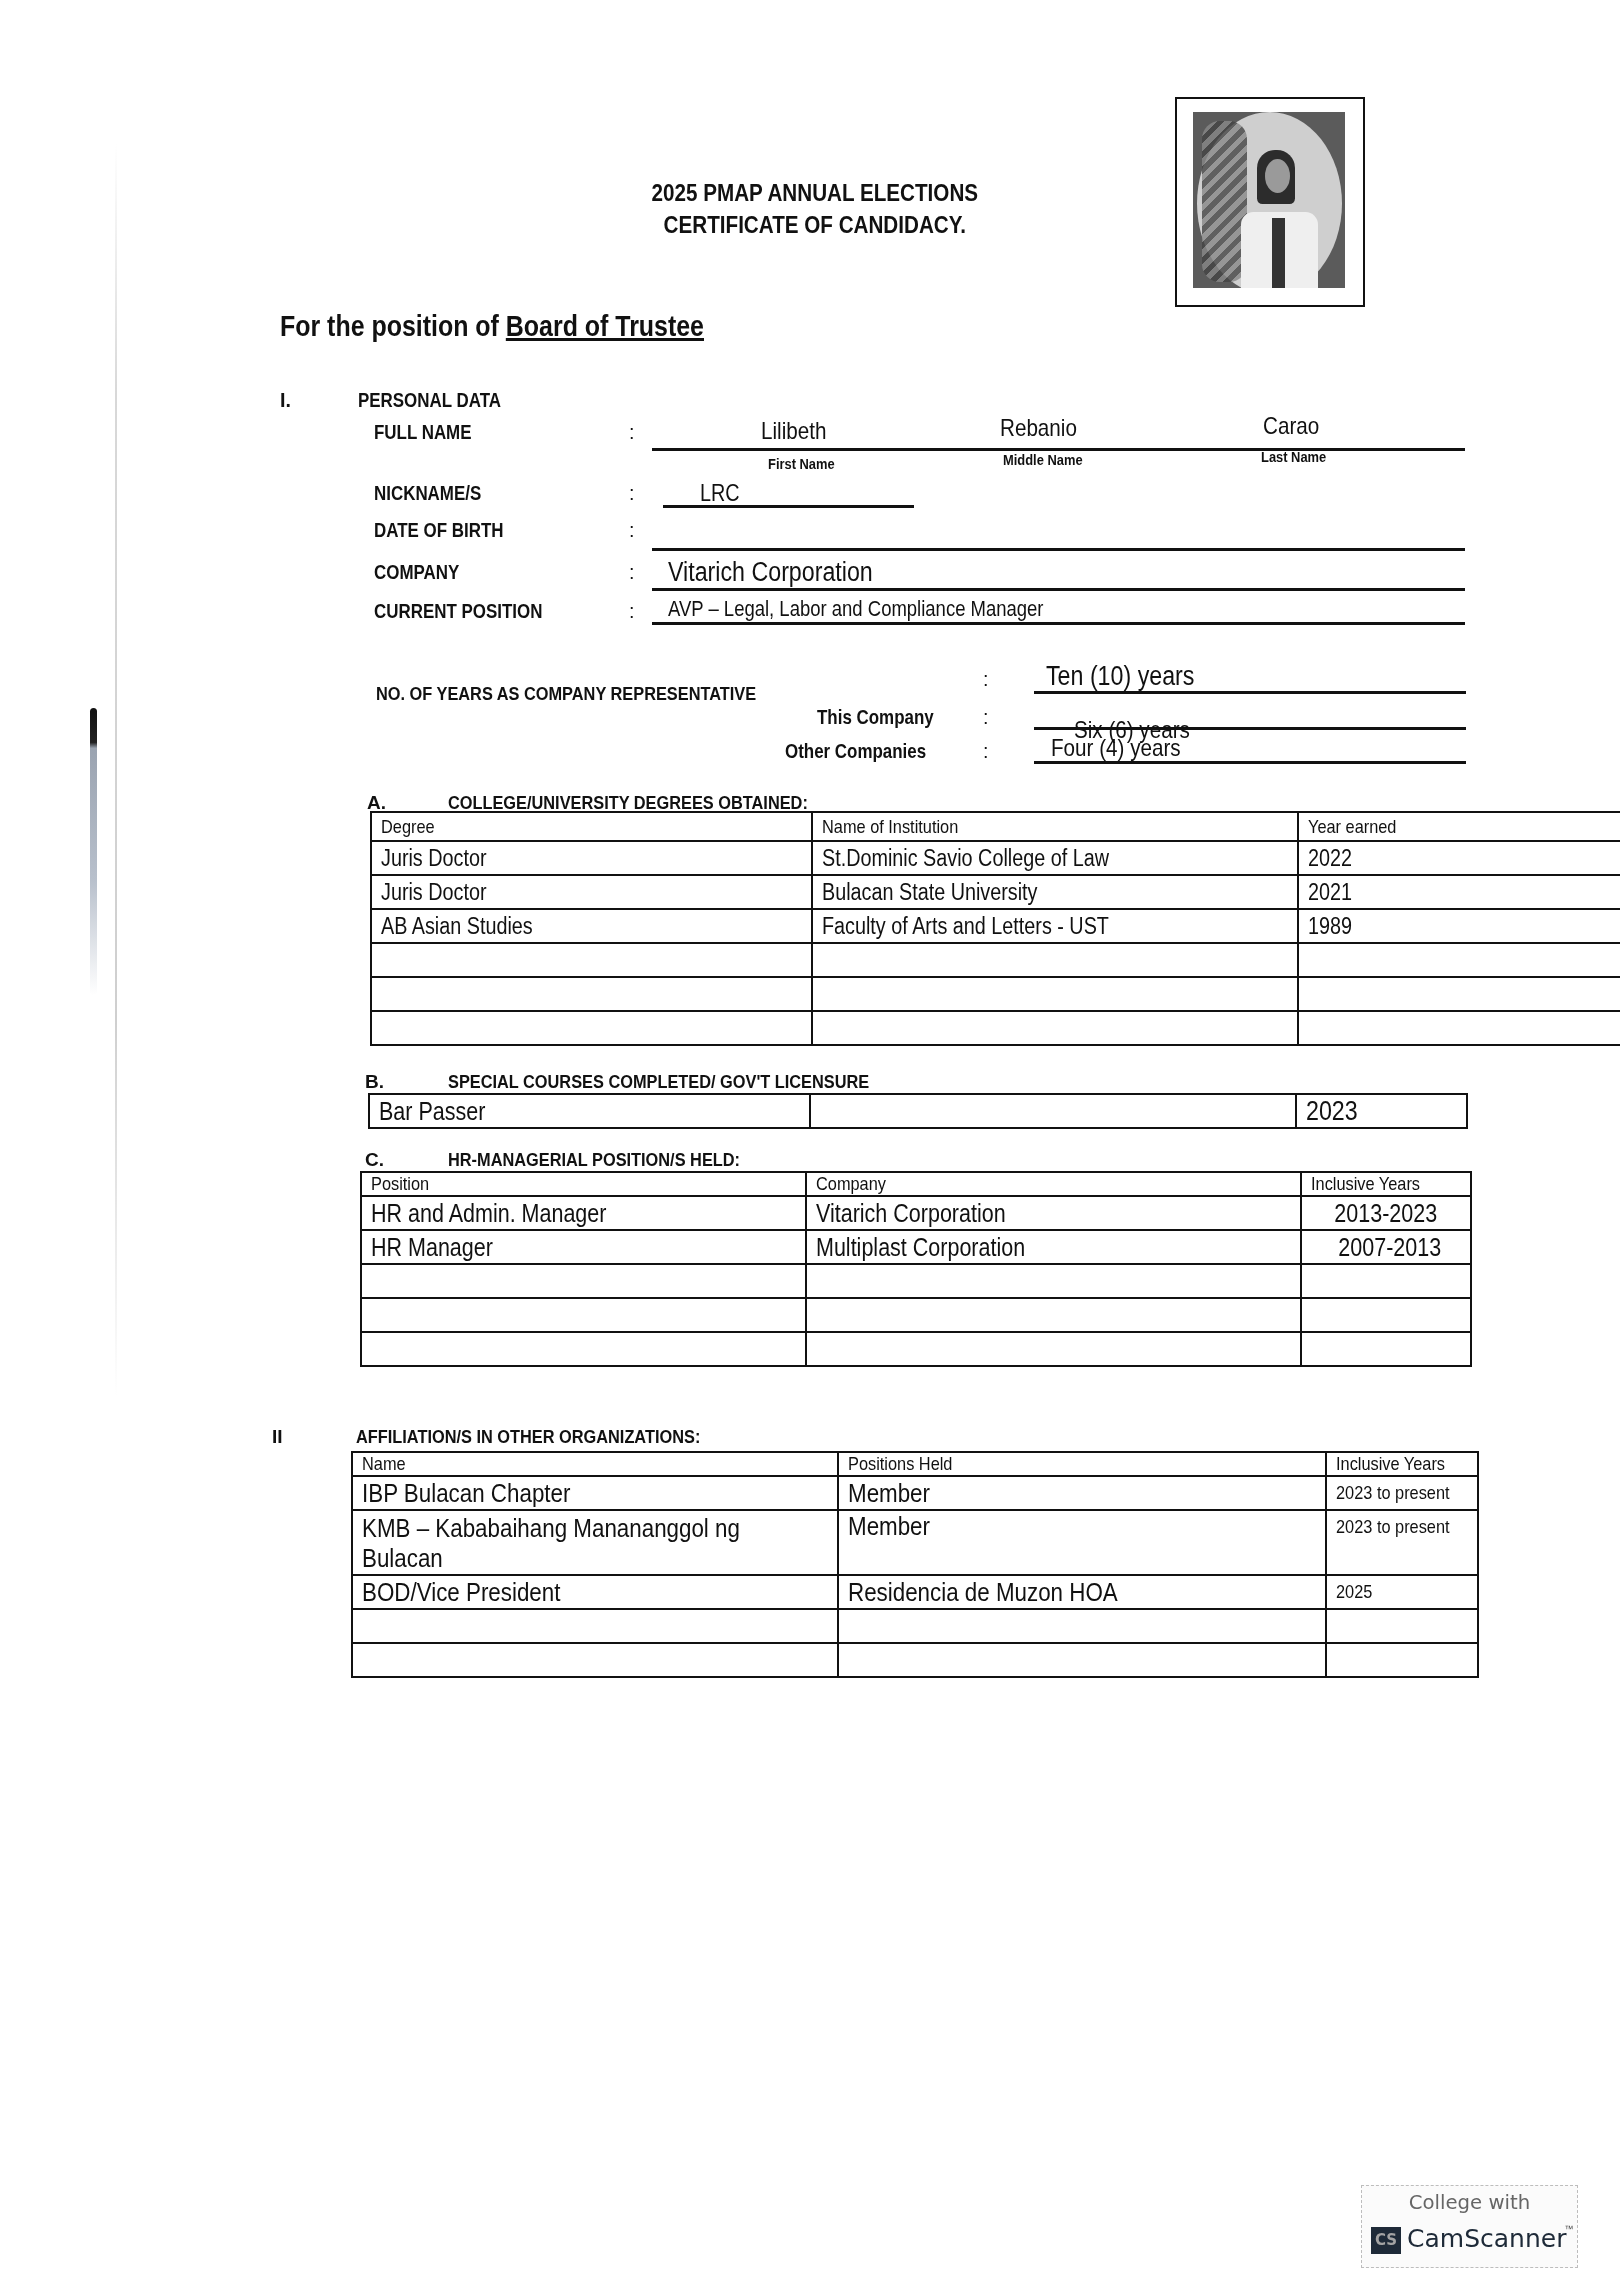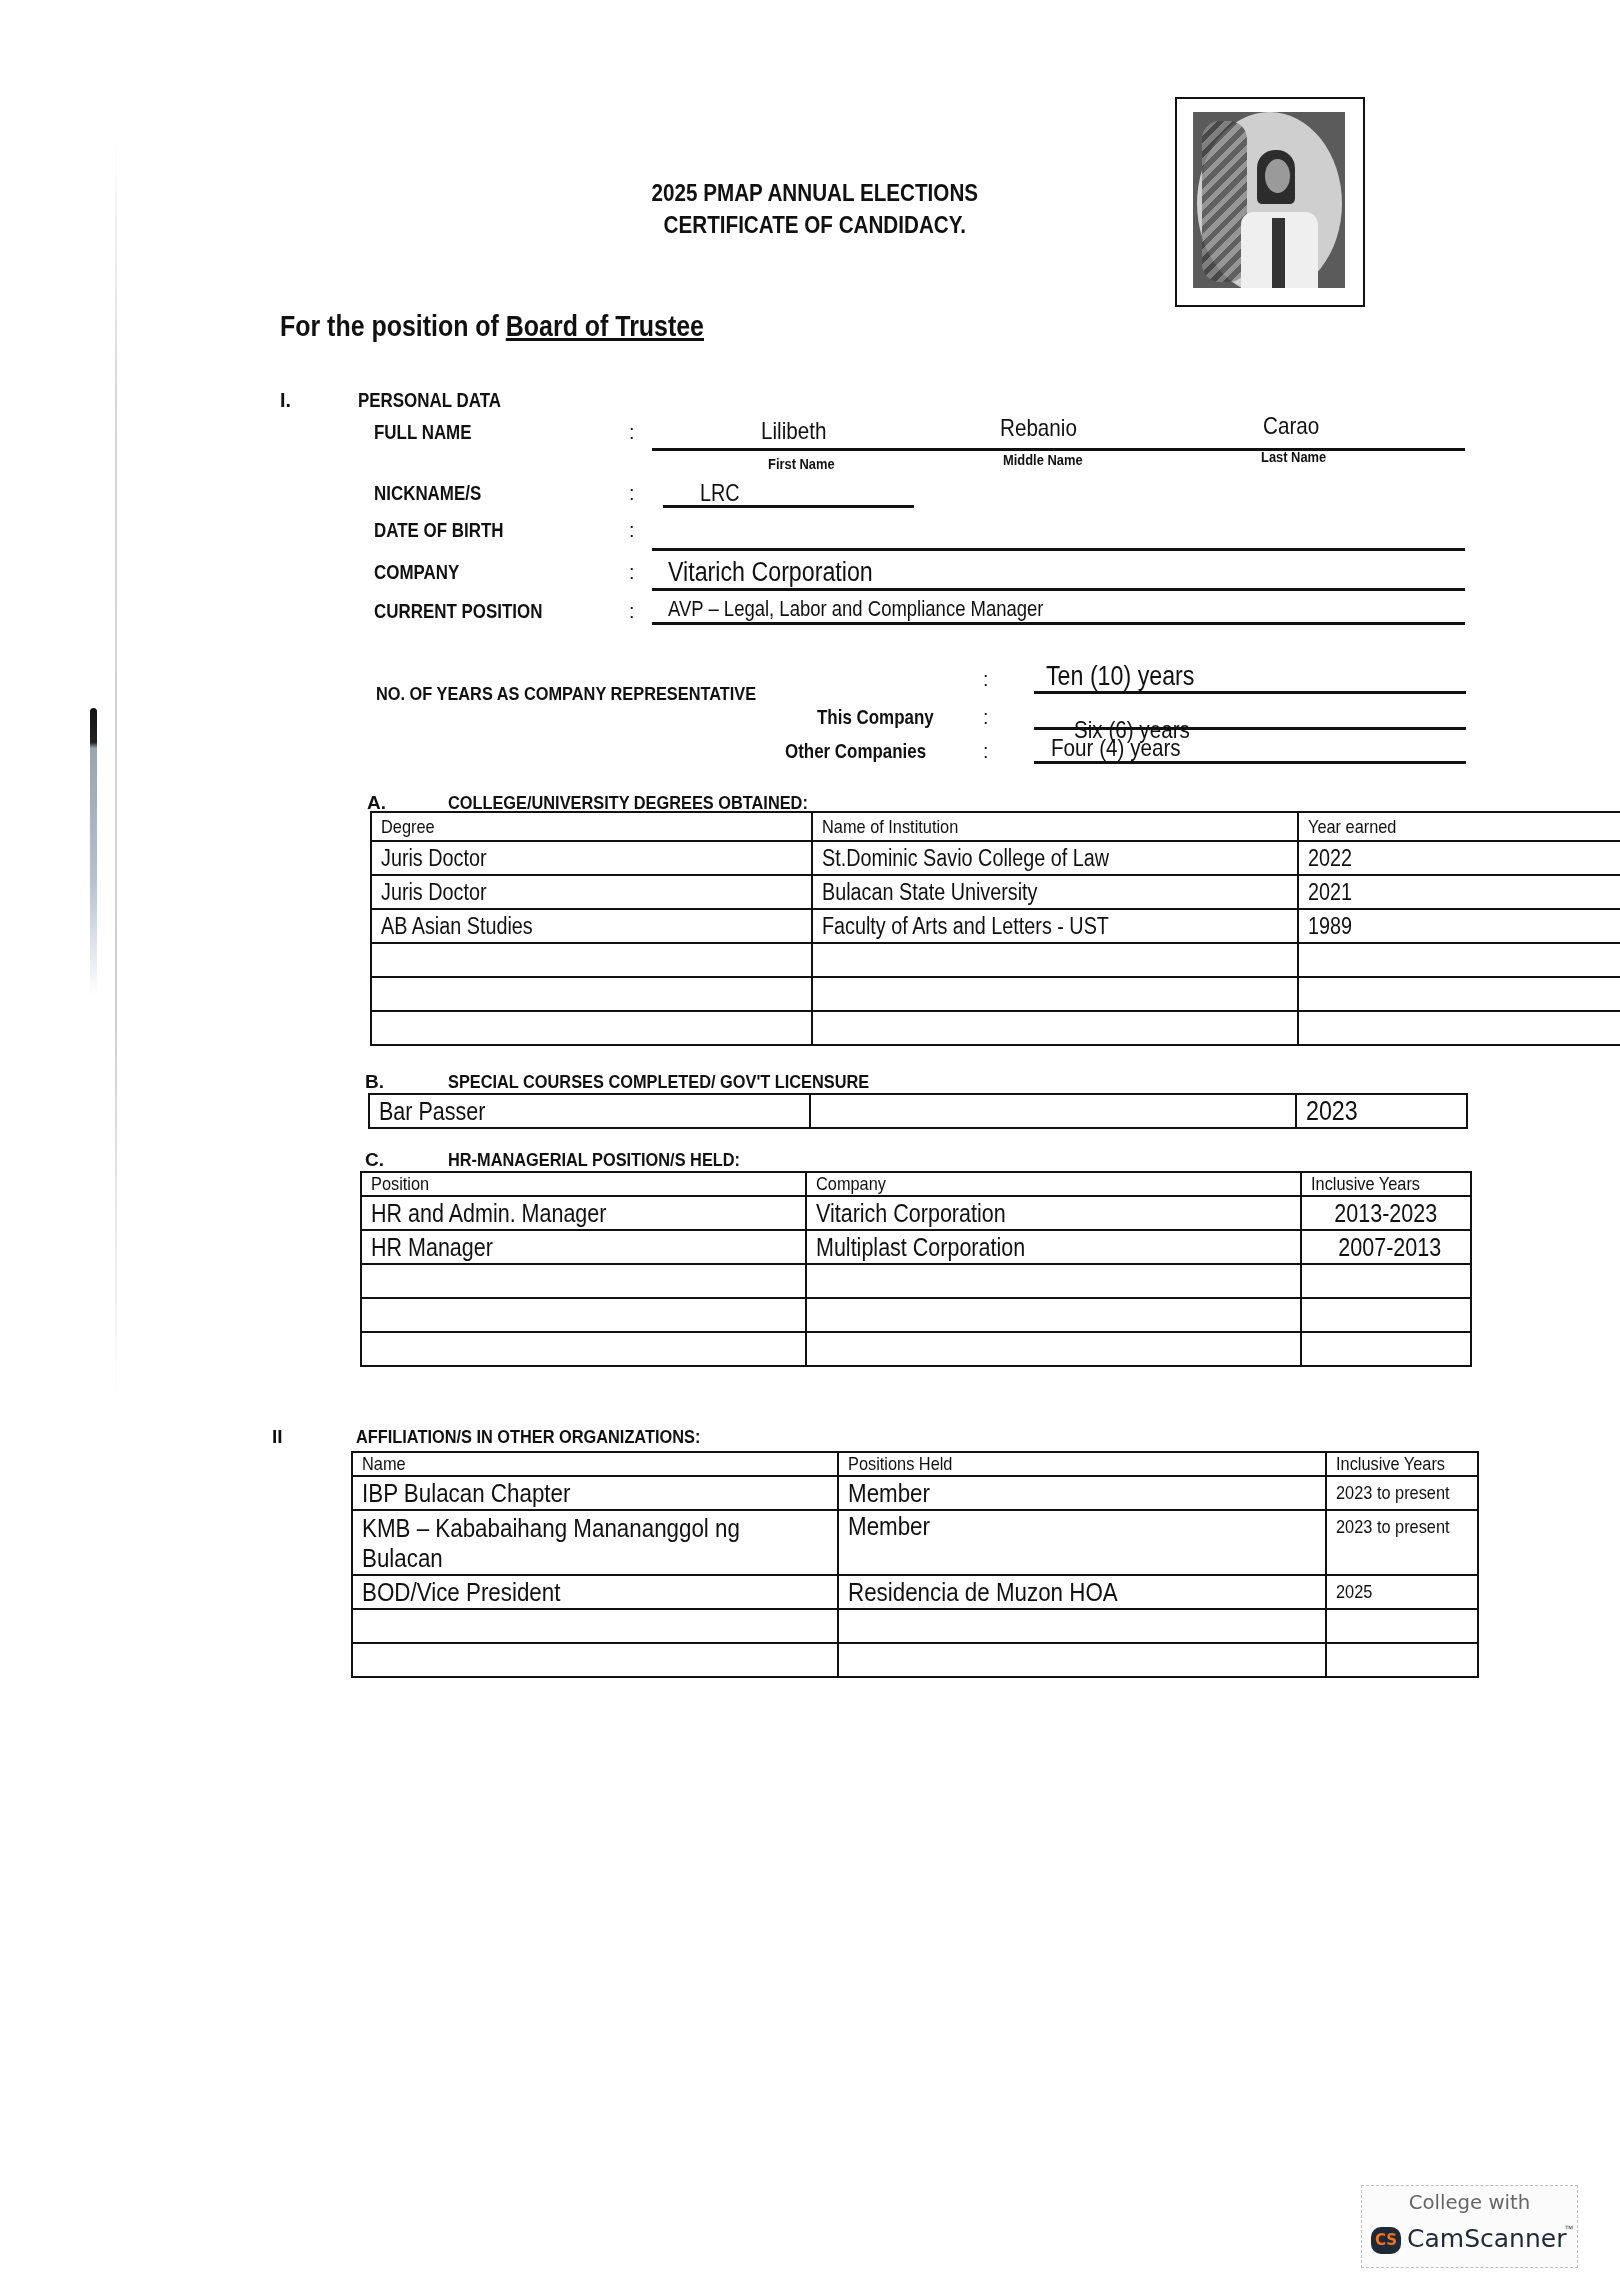--- a/index.html
+++ b/index.html
@@ -40,21 +40,21 @@
 
   
   table.form { position: absolute; border-collapse: collapse; }
   table.form td { border: 2.7px solid #111; padding: 0 9px; vertical-align: middle; font-size: 23px; height: 32px; }
   table.form td.h { font-size: 19px; height: 27px; }
   .sec { font-size: 19px; font-weight: bold; }
 
   
   .cs-badge { left: 1361px; top: 2185px; width: 215px; height: 81px; border: 1.8px dashed #bdbdbd; background: #fbfbfb; }
   .cs-scanned { position: absolute; left: 0; top: 5.4px; width: 100%; text-align: center; font-family: "DejaVu Sans", sans-serif; font-size: 19.7px; color: #666; }
-  .cs-logo { position: absolute; left: 9px; top: 41px; width: 30px; height: 27px; background: #1e2a38; color: #f97316; border-radius: 10px; font-family: "DejaVu Sans", sans-serif; font-weight: bold; font-size: 15px; text-align: center; line-height: 27px; }
+  .cs-logo { position: absolute; left: 9px; top: 41px; width: 30px; height: 27px; background: #1e2a38; color: #a3a3a3; border-radius: 0; font-family: "DejaVu Sans", sans-serif; font-weight: bold; font-size: 15px; text-align: center; line-height: 27px; }
   .cs-name { position: absolute; left: 45px; top: 38px; font-family: "DejaVu Sans", sans-serif; font-size: 25px; color: #1e2a38; }
   .cs-tm { position: absolute; right: 3.6px; top: 38px; font-size: 9px; color: #444; }
 </style>
 </head>
 <body>
 
 <div class="edge-line"></div>
 <div class="edge-mark"></div>
 
 <div class="abs title">

